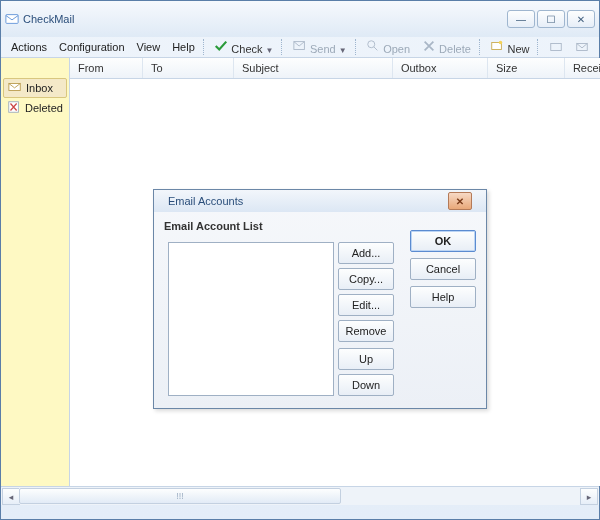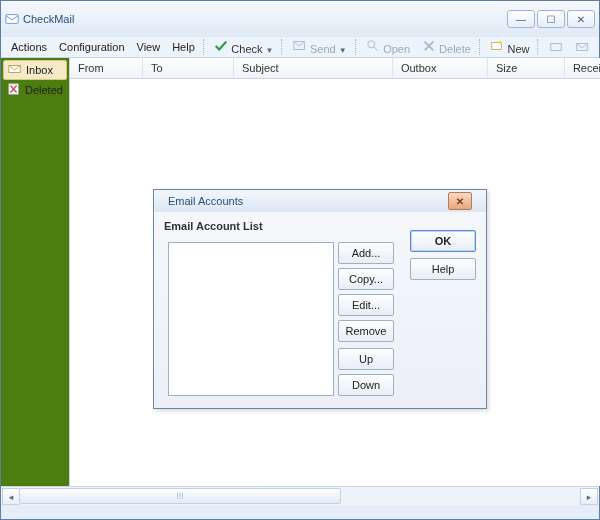--- a/index.html
+++ b/index.html
@@ -11,21 +11,21 @@
   .win-btn{width:26px;height:16px;border:1px solid #9fb6cf;border-radius:3px;background:linear-gradient(#fdfefe,#e6eef8);display:flex;align-items:center;justify-content:center;color:#42607f;font-size:10px;cursor:default}
   .menubar{height:20px;display:flex;align-items:center;gap:0;padding:0 4px}
   .menu-item{padding:1px 6px;cursor:default}
   .menu-sep{width:4px;height:16px;border-left:1px dotted #9fb6cf;margin:0 2px}
   .toolbar{height:28px;display:flex;align-items:center;gap:1px;padding:0 4px}
   .tbtn{display:flex;align-items:flex-end;gap:3px;padding:2px 6px;border-radius:2px;cursor:default;color:#333}
   .tbtn.dis{color:#9ca9b8}
   .tbtn .drop{font-size:8px;color:#667}
   .tbtn svg{width:14px;height:14px}
   .body{display:flex;height:calc(100% - 24px - 20px - 28px - 18px);background:#fff;border-top:1px solid #c7d5e6}
-  .sidebar{width:88px;border-right:1px solid #c7d5e6;padding-top:2px;background:#4d7c0f}
+  .sidebar{width:88px;border-right:1px solid #c7d5e6;padding-top:20px;background:#fef9c3}
   .sb-item{display:flex;align-items:center;gap:4px;padding:2px 6px;cursor:default}
   .sb-item.sel{background:#f4e9c8;border:1px solid #d9c77f;border-radius:2px;margin:0 2px;padding:1px 4px}
   .sb-item svg{width:14px;height:14px}
   .main{flex:1;display:flex;flex-direction:column}
   .cols{height:20px;display:flex;align-items:center;background:linear-gradient(#fdfefe,#eef3f9);border-bottom:1px solid #c7d5e6;font-size:11px;color:#333}
   .col{padding:0 8px;border-right:1px solid #dde6f0;height:100%;display:flex;align-items:center}
   .listarea{flex:1;background:#fff}
   .hscroll{height:18px;background:#eef3f9;border-top:1px solid #c7d5e6;position:relative}
   .hscroll .arrow{position:absolute;top:1px;width:16px;height:15px;border:1px solid #c3d0e0;background:linear-gradient(#fdfefe,#e6eef8);display:flex;align-items:center;justify-content:center;font-size:9px;color:#667}
   .hscroll .arrow.l{left:1px}
@@ -184,17 +184,18 @@
         <div class="btn">Edit...</div>
         <div class="btn">Remove</div>
       </div>
       <div class="btncol1b">
         <div class="btn">Up</div>
         <div class="btn">Down</div>
       </div>
 
       <div class="btncol2">
         <div class="btn primary">OK</div>
+        <div class="btn">Cancel</div>
         <div class="btn">Help</div>
       </div>
     </div>
   </div>
 </div>
 
 </body></html>

